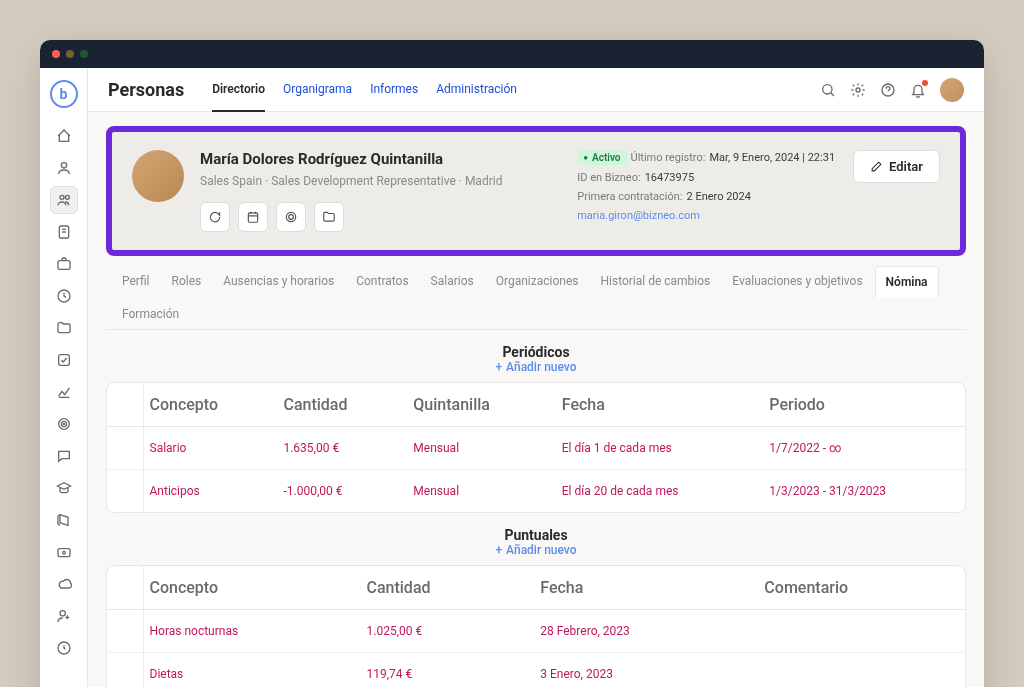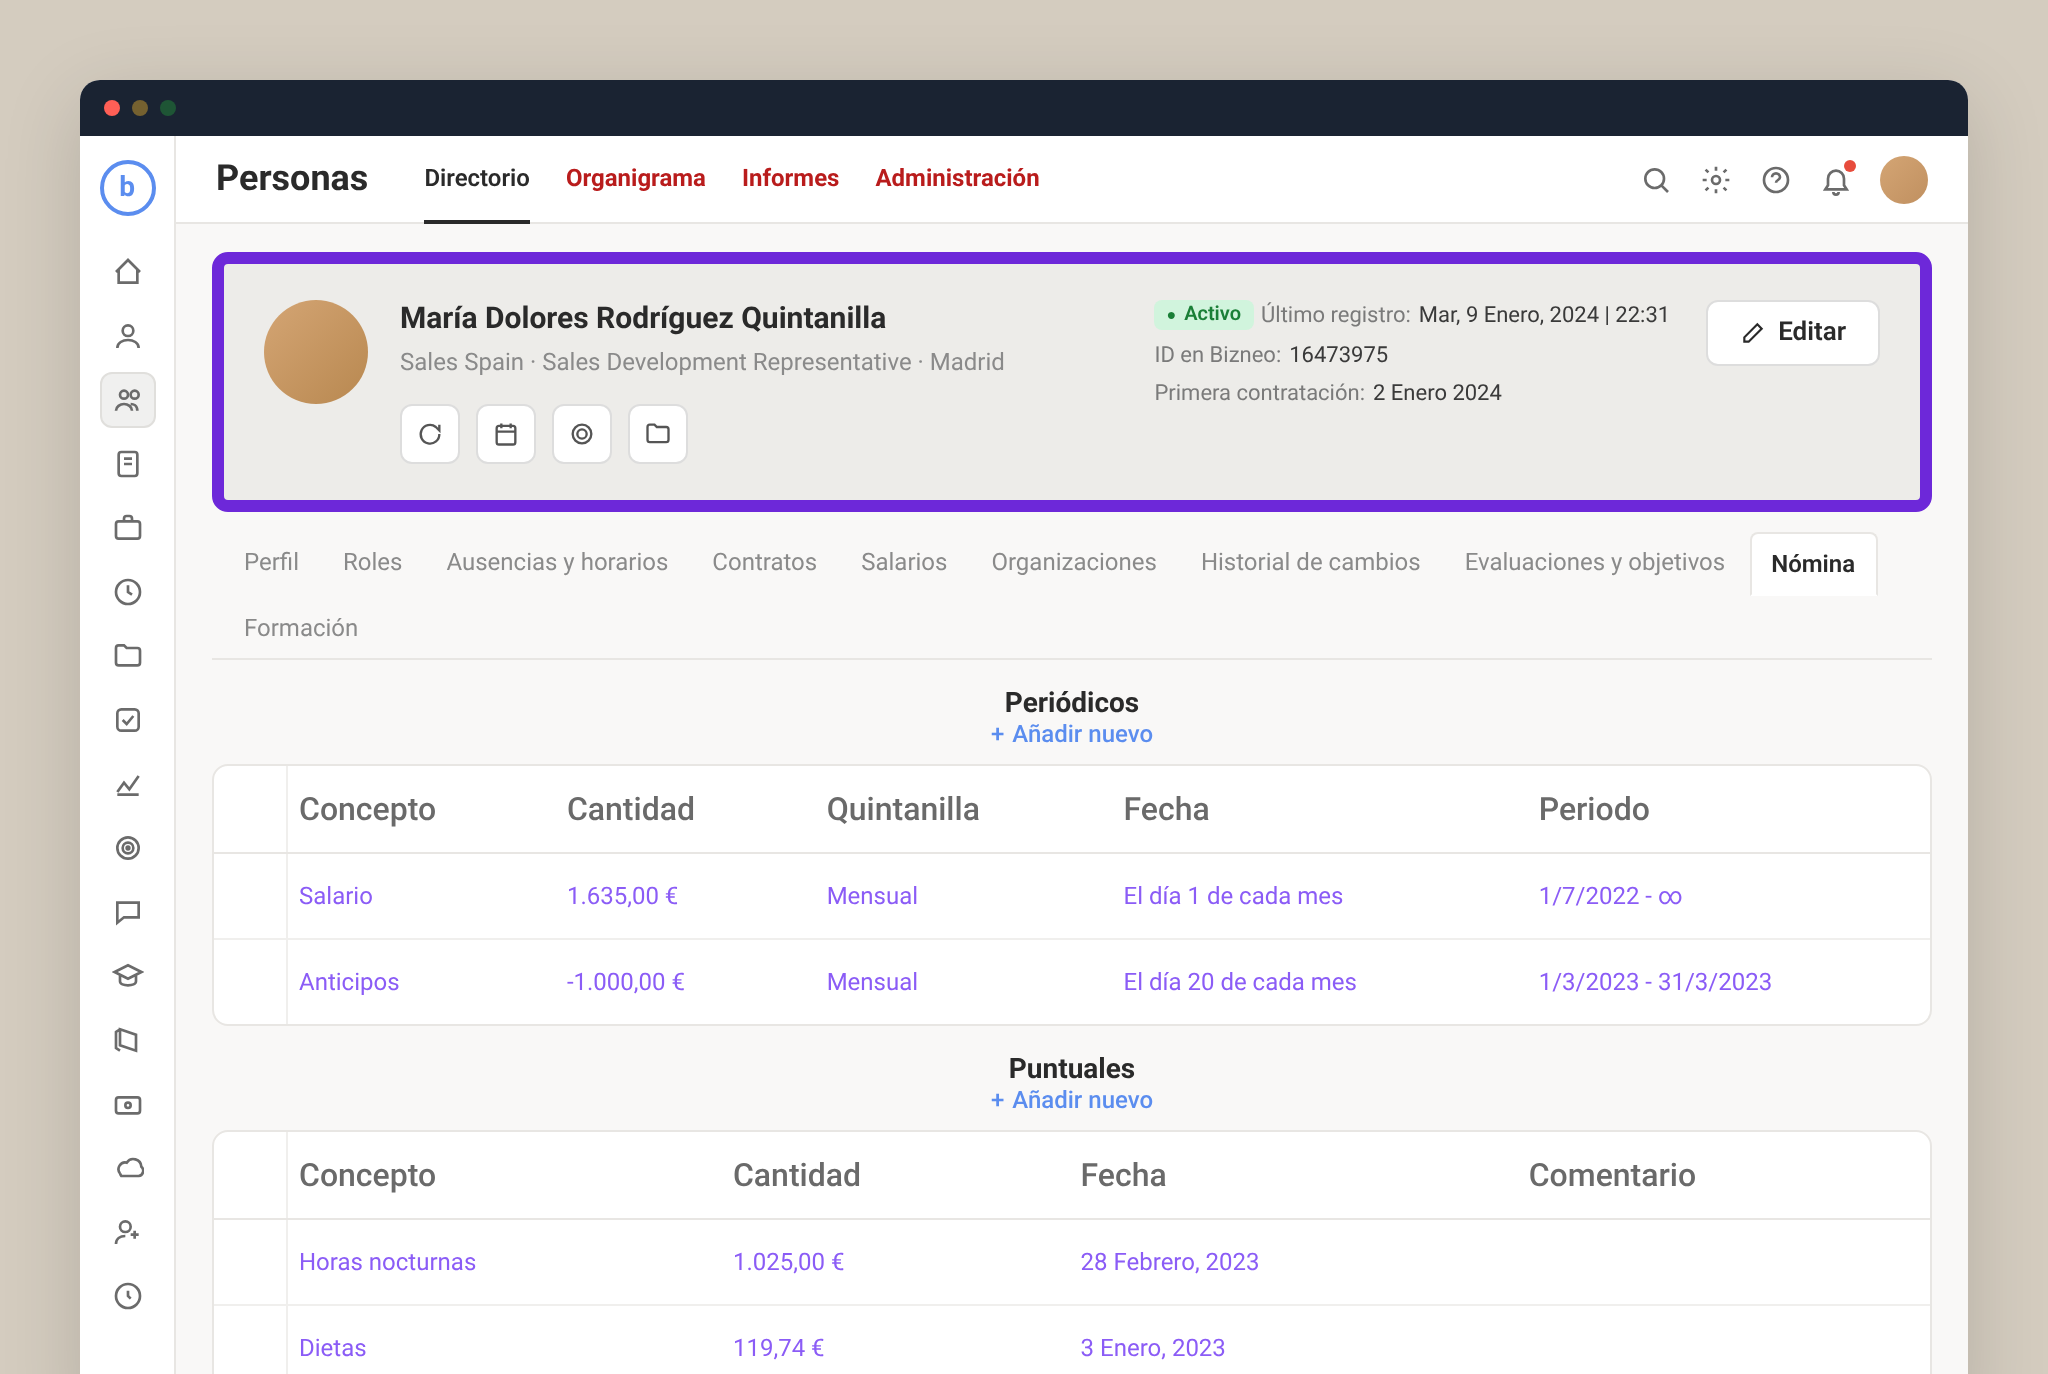--- a/index.html
+++ b/index.html
@@ -13,21 +13,21 @@
 .app-body { display: flex; min-height: 620px; background: #f9f8f7; }
 .sidebar { width: 48px; background: #fff; border-right: 1px solid #e8e6e3; display: flex; flex-direction: column; align-items: center; padding-top: 12px; gap: 4px; }
 .sidebar-logo { width: 28px; height: 28px; border-radius: 50%; border: 2px solid #5b8def; display: flex; align-items: center; justify-content: center; margin-bottom: 10px; color: #5b8def; font-weight: bold; font-size: 14px; }
 .sidebar-item { width: 28px; height: 28px; border-radius: 6px; display: flex; align-items: center; justify-content: center; color: #6b6b6b; cursor: pointer; }
 .sidebar-item.active { background: #f0f0ef; border: 1px solid #e0dfdc; }
 .sidebar-item svg { width: 16px; height: 16px; }
 .main { flex: 1; }
 .topbar { height: 44px; background: #fff; border-bottom: 1px solid #e8e6e3; display: flex; align-items: center; padding: 0 20px; gap: 20px; }
 .topbar h1 { font-size: 18px; font-weight: 700; color: #2a2a2a; margin-right: 8px; }
 .tabs { display: flex; gap: 18px; flex: 1; }
-.tab-link { font-size: 12px; color: #b91c1c; cursor: pointer; padding: 14px 0; border-bottom: 2px solid transparent; font-weight: bold; }
+.tab-link { font-size: 12px; color: #1d4ed8; cursor: pointer; padding: 14px 0; border-bottom: 2px solid transparent; }
 .tab-link.active { color: #2a2a2a; font-weight: 600; border-bottom-color: #2a2a2a; }
 .topbar-icons { display: flex; align-items: center; gap: 14px; }
 .topbar-icon { width: 16px; height: 16px; color: #6b6b6b; cursor: pointer; position: relative; }
 .notif-dot { position: absolute; top: -2px; right: -2px; width: 6px; height: 6px; background: #e74c3c; border-radius: 50%; }
 .avatar-sm { width: 24px; height: 24px; border-radius: 50%; background: linear-gradient(135deg,#d4a574,#c09060); }
 .content { padding: 14px 18px; }
 .profile-card { background: #edece9; border-radius: 8px; padding: 18px 20px; display: flex; gap: 18px; border: 6px solid #6d28d9; }
 .profile-left { display: flex; gap: 16px; flex: 1; }
 .profile-avatar { width: 52px; height: 52px; border-radius: 50%; background: linear-gradient(135deg,#d4a574,#b88850); flex-shrink: 0; }
 .profile-info h2 { font-size: 15px; font-weight: 700; color: #2a2a2a; margin-bottom: 6px; }
@@ -46,21 +46,21 @@
 .edit-btn svg { width: 13px; height: 13px; }
 .subtabs { display: flex; gap: 2px; padding: 10px 6px 0; border-bottom: 1px solid #e8e6e3; font-size: 12px; flex-wrap: wrap; }
 .subtab { padding: 8px 10px; color: #8a8a8a; cursor: pointer; border-radius: 4px 4px 0 0; }
 .subtab.active { color: #2a2a2a; font-weight: 600; background: #fff; border: 1px solid #e8e6e3; border-bottom: 1px solid #fff; margin-bottom: -1px; }
 .section-header { display: flex; justify-content: space-between; align-items: center; margin: 14px 0 8px; flex-direction: column; }
 .section-title { font-size: 14px; font-weight: 700; color: #2a2a2a; }
 .add-link { font-size: 12px; color: #5b8def; cursor: pointer; display: flex; align-items: center; gap: 4px; font-weight: 500; }
 .data-table { background: #fff; border: 1px solid #e8e6e3; border-radius: 8px; overflow: hidden; }
 .data-table table { width: 100%; border-collapse: collapse; font-size: 12px; }
 .data-table th { text-align: left; padding: 12px 12px; color: #6a6a6a; font-weight: 500; border-bottom: 1px solid #e8e6e3; font-size: 16px; }
-.data-table td { padding: 14px 12px; color: #8b5cf6; border-bottom: 1px solid #f0efed; }
+.data-table td { padding: 14px 12px; color: #be185d; border-bottom: 1px solid #f0efed; }
 .data-table tr:last-child td { border-bottom: none; }
 .data-table th:first-child, .data-table td:first-child { width: 36px; border-right: 1px solid #f0efed; }
 .col-concept { padding-left: 6px !important; }
 </style>
 </head>
 <body>
 
 <div class="window">
   <div class="titlebar">
     <span class="traffic-dot dot-red"></span>
@@ -238,20 +238,23 @@
               <span class="meta-val">Mar, 9 Enero, 2024 | 22:31</span>
             </div>
             <div class="meta-row">
               <span>ID en Bizneo:</span>
               <span class="meta-val">16473975</span>
             </div>
             <div class="meta-row">
               <span>Primera contratación:</span>
               <span class="meta-val">2 Enero 2024</span>
             </div>
+            <div class="meta-row">
+              <span class="meta-link">maria.giron@bizneo.com</span>
+            </div>
           </div>
           <div class="profile-edit">
             <button class="edit-btn">
               <svg viewBox="0 0 24 24" fill="none" stroke="currentColor" stroke-width="2">
                   <path d="M4 20h4L20 8l-4-4L4 16v4z"></path>
                 </svg>
               <span>Editar</span>
             </button>
           </div>
         </div>

